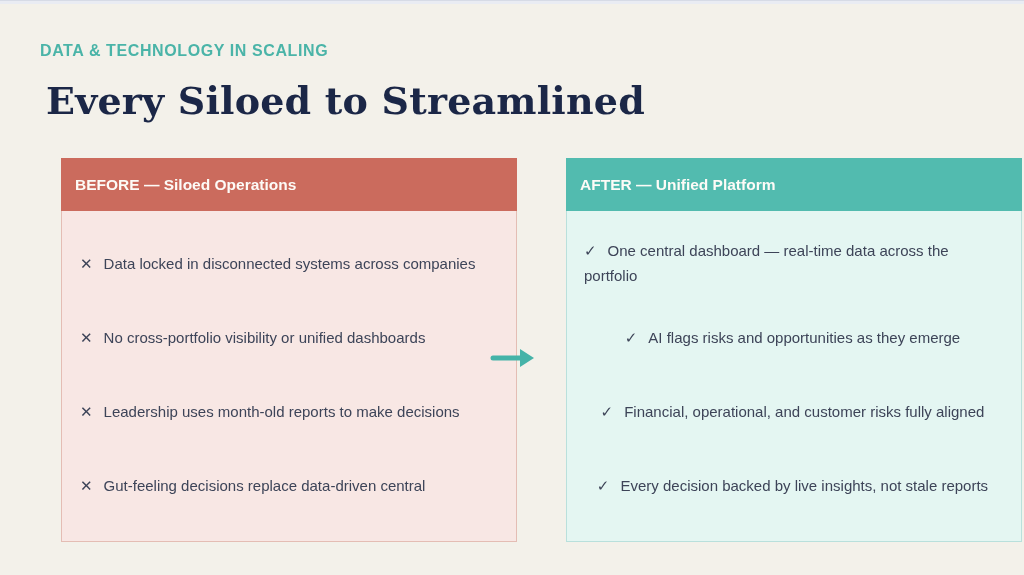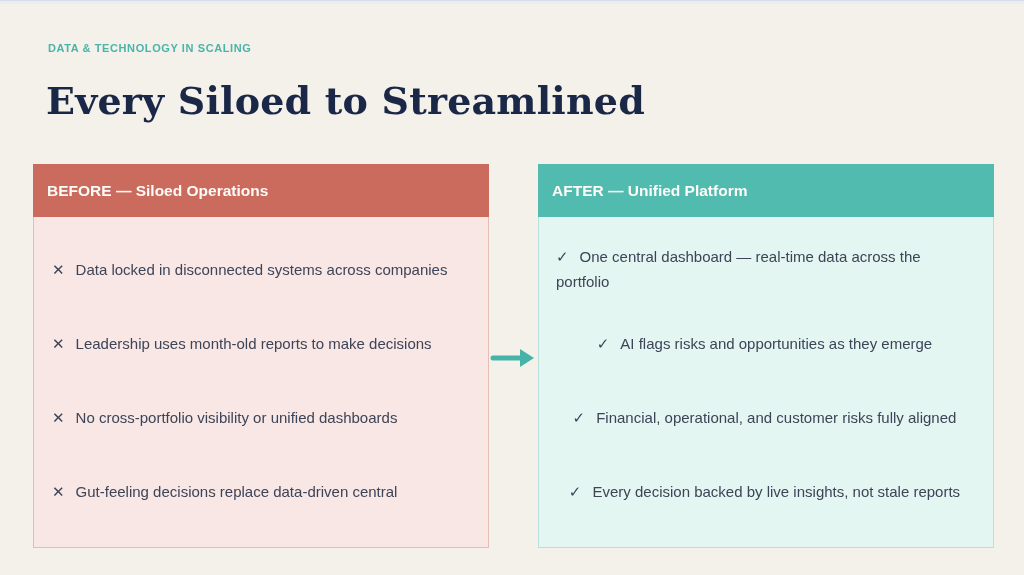--- a/index.html
+++ b/index.html
@@ -16,44 +16,45 @@
     position: absolute;
     top: 0; left: 0;
     width: 1024px; height: 4px;
     background: var(--top_strip, #e9ecf3);
     border-top: 1px solid #d6dbe6;
     box-sizing: border-box;
   }
 
   .eyebrow {
     position: absolute;
-    left: 48px; top: 42px;
-    font-size: 11px;
+    left: 40px; top: 42px;
+    font-size: 16px;
     font-weight: bold;
     letter-spacing: 0.6px;
     color: var(--eyebrow, #4ab4a8);
     text-transform: uppercase;
   }
 
   .slide-title {
     position: absolute;
     left: 46px; top: 78px;
     font-family: "DejaVu Serif", "Liberation Serif", serif;
     font-size: 38px;
     font-weight: bold;
     color: var(--title, #1b2747);
     letter-spacing: 0.2px;
   }
 
   .panel {
     position: absolute;
-    top: 164px;
+    top: 158px;
     width: 456px;
     height: 320px;
     box-sizing: border-box;
+    margin-left: 28px;
   }
   .panel-before { left: 33px; }
   .panel-after  { left: 538px; border-radius: 17px; }
 
   .panel-header {
     height: 53px;
     display: flex;
     align-items: center;
     padding: 0 14px;
     box-sizing: border-box;
@@ -116,24 +117,24 @@
 
 <section class="panel panel-before">
   <div class="panel-header">
     <span>BEFORE — Siloed Operations</span>
   </div>
   <div class="panel-body">
     <div class="item">
       <p><span class="mark">✕</span><span>Data locked in disconnected systems across companies</span></p>
     </div>
     <div class="item">
-      <p><span class="mark">✕</span><span>Leadership uses month-old reports to make decisions</span></p>
+      <p><span class="mark">✕</span><span>No cross-portfolio visibility or unified dashboards</span></p>
     </div>
     <div class="item">
-      <p><span class="mark">✕</span><span>No cross-portfolio visibility or unified dashboards</span></p>
+      <p><span class="mark">✕</span><span>Leadership uses month-old reports to make decisions</span></p>
     </div>
     <div class="item">
       <p><span class="mark">✕</span><span>Gut-feeling decisions replace data-driven central</span></p>
     </div>
   </div>
 </section>
 
 <div class="arrow-wrap">
   <svg width="49" height="28" viewBox="0 0 49 28">
     <line x1="4" y1="14" x2="36" y2="14" stroke="#45b3a8" stroke-width="5" stroke-linecap="round"></line>

